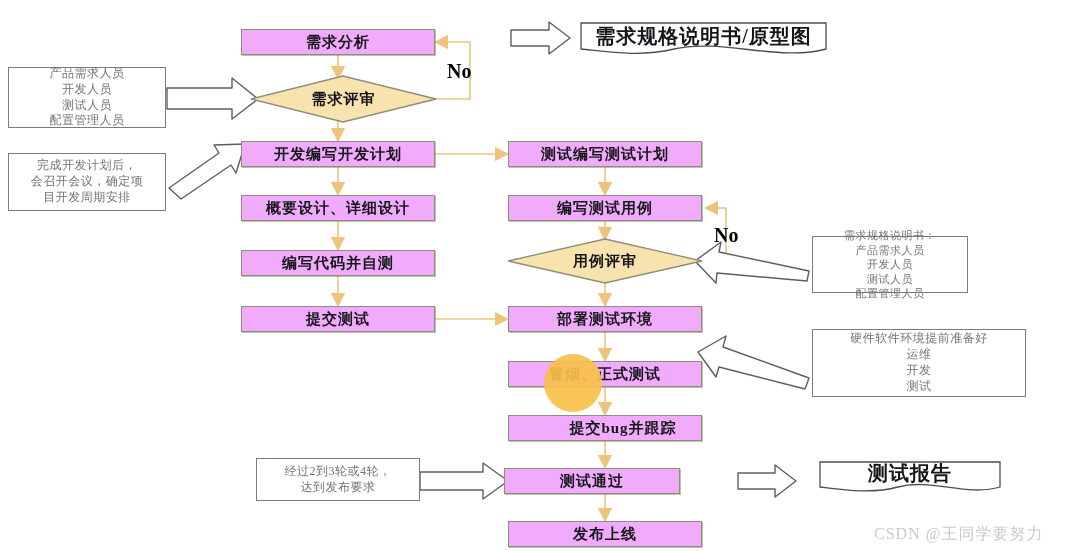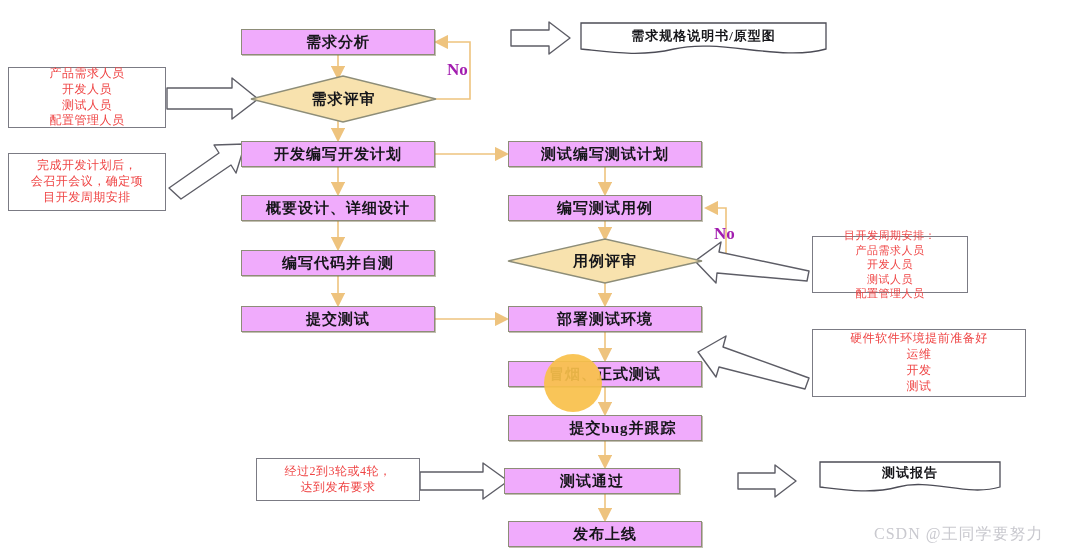--- a/index.html
+++ b/index.html
@@ -28,21 +28,21 @@
     white-space:nowrap;
     z-index:4;
   }
   
   .nbox{
     position:absolute;
     box-sizing:border-box;
     background:#ffffff;
     border:1px solid #7b7b84;
     display:flex;flex-direction:column;align-items:center;justify-content:center;
-    color:#ef4444;
+    color:#737373;
     font-size:12px;
     line-height:1.32;
     letter-spacing:.5px;
     text-align:center;
     z-index:4;
   }
   .nbox span{display:block;white-space:nowrap;}
 
   
   .dia{position:absolute;z-index:4;}
@@ -53,29 +53,29 @@
     white-space:nowrap;
     pointer-events:none;
   }
 
   
   .doc{position:absolute;z-index:4;}
   .doc .dtext{
     position:absolute;left:0;right:0;top:0;
     height:calc(100% - 14px);
     display:flex;align-items:center;justify-content:center;
-    color:#16161a;font-weight:700;font-size:13px;letter-spacing:1px;
+    color:#16161a;font-weight:700;font-size:20px;letter-spacing:1px;
     white-space:nowrap;pointer-events:none;
   }
 
   
   .nolbl{
     position:absolute;
     font-family:"Liberation Serif","DejaVu Serif",serif;
-    font-size:17px;font-weight:700;color:#a21caf;
+    font-size:20px;font-weight:700;color:#000000;
     z-index:6;letter-spacing:0;
   }
 
   
   .hl{
     position:absolute;border-radius:50%;
     background:#f9c04a;
     opacity:.92;
     z-index:5;
     pointer-events:none;
@@ -220,21 +220,21 @@
     <span>配置管理人员</span>
   </div>
 
   <div class="nbox" style="left:8px;top:153px;width:158px;height:58px;">
     <span>完成开发计划后，</span>
     <span>会召开会议，确定项</span>
     <span>目开发周期安排</span>
   </div>
 
   <div class="nbox" style="left:812px;top:236px;width:156px;height:57px;font-size:11px;">
-    <span>目开发周期安排：</span>
+    <span>需求规格说明书：</span>
     <span>产品需求人员</span>
     <span>开发人员</span>
     <span>测试人员</span>
     <span>配置管理人员</span>
   </div>
 
   <div class="nbox" style="left:812px;top:329px;width:214px;height:68px;">
     <span>硬件软件环境提前准备好</span>
     <span>运维</span>
     <span>开发</span>

